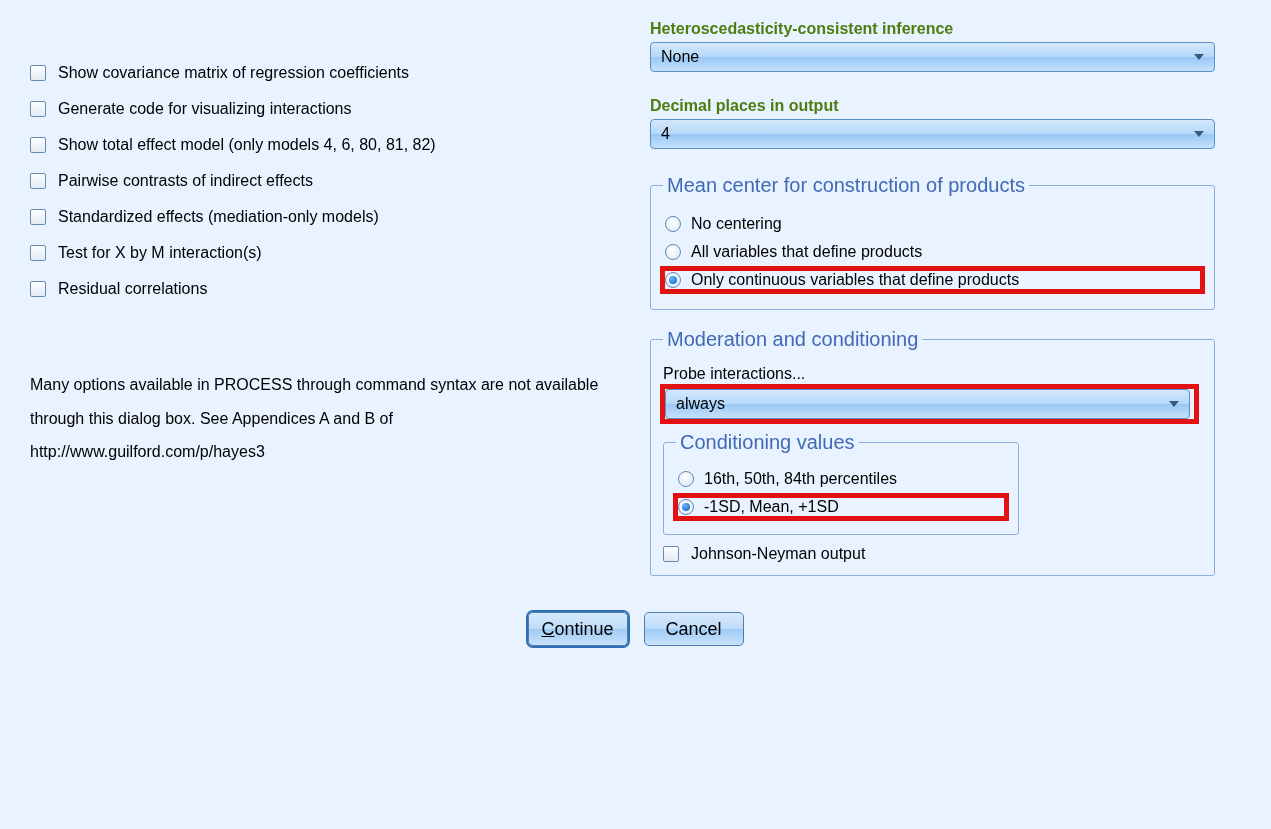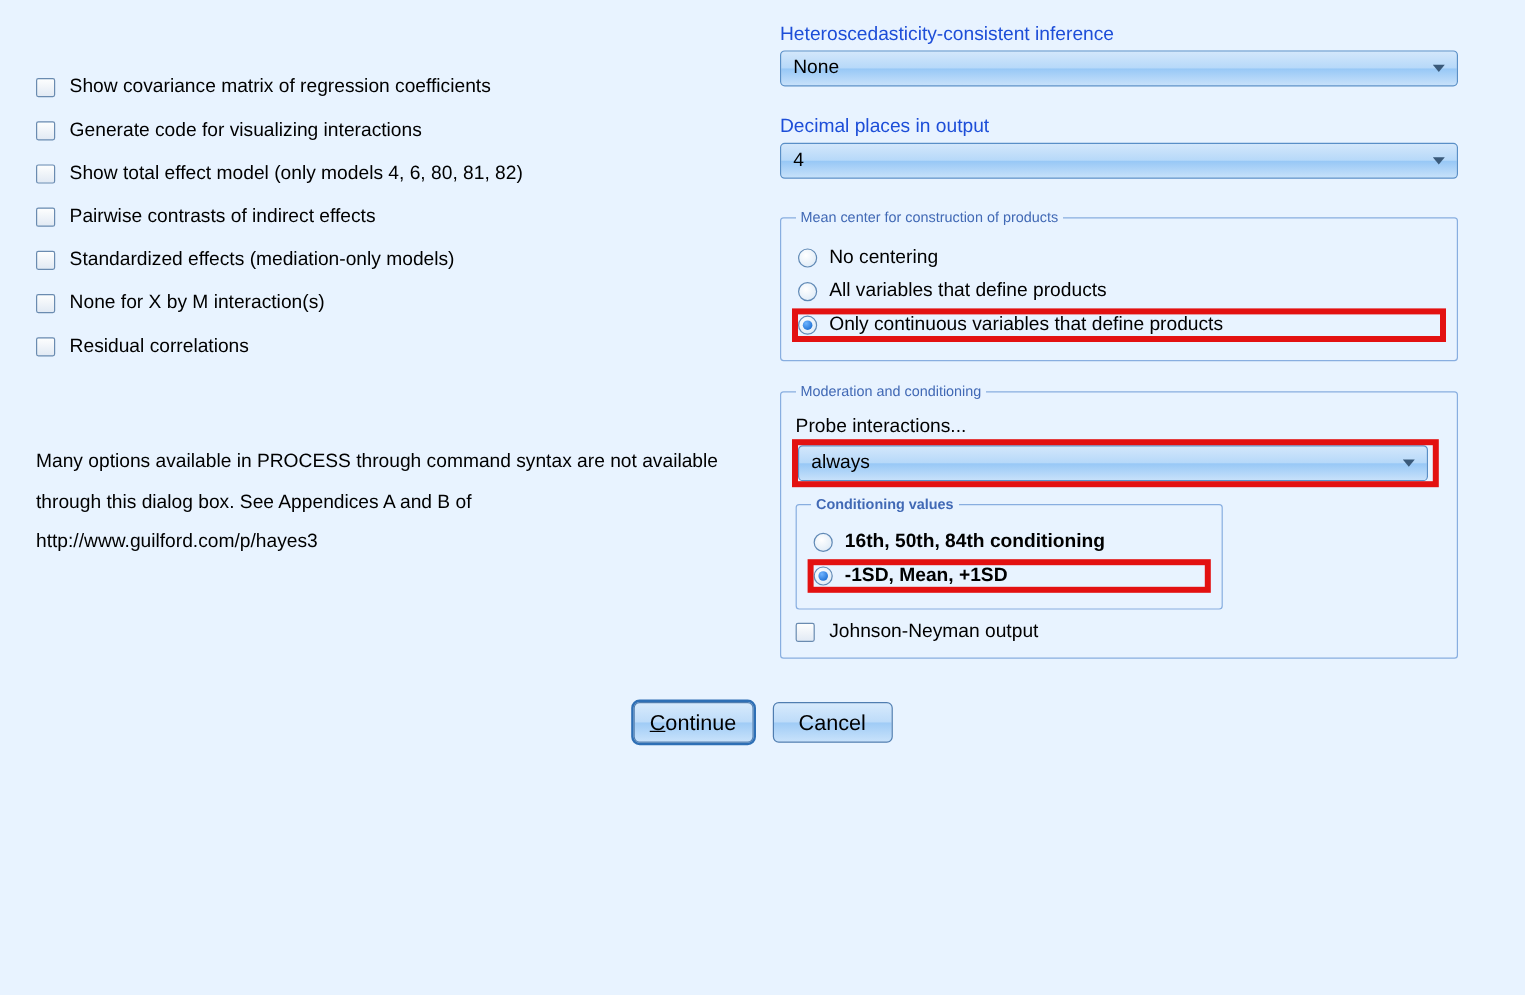--- a/index.html
+++ b/index.html
@@ -36,22 +36,23 @@
     background: linear-gradient(to bottom, #fdfefe, #e2eaf4);
     margin-right: 12px;
     border-radius: 2px;
     flex-shrink: 0;
   }
   .note {
     margin-top: 70px;
     line-height: 2.1;
   }
   .field-label {
-    color: #1d4ed8;
+    color: #4d7c0f;
     margin-bottom: 4px;
+    font-weight: bold;
   }
   .dropdown {
     width: 565px;
     height: 30px;
     background: linear-gradient(to bottom, #d3e7fb 0%, #b7d9f9 48%, #98c8f6 52%, #c7e1fa 100%);
     border: 1px solid #598fc7;
     border-radius: 4px;
     display: flex;
     align-items: center;
     justify-content: space-between;
@@ -69,21 +70,21 @@
   fieldset.group {
     border: 1px solid #88aee0;
     border-radius: 3px;
     margin: 0 0 18px 0;
     padding: 10px 12px 12px 12px;
     width: 565px;
   }
   fieldset.group legend {
     color: #4169b5;
     padding: 0 4px;
-    font-size: 12px;
+    font-size: 20px;
   }
   .radio-row {
     display: flex;
     align-items: center;
     margin: 6px 0;
     padding: 2px 2px;
   }
   .radio {
     width: 16px; height: 16px;
     border-radius: 50%;
@@ -104,21 +105,20 @@
   .highlight-red {
     outline: 5px solid #e31111;
     outline-offset: -2px;
   }
   .inner-group {
     border: 1px solid #88aee0;
     border-radius: 3px;
     margin: 10px 0 10px 0;
     padding: 8px 12px 10px 12px;
     width: 350px;
-    font-weight: bold;
   }
   .inner-group legend {
     color: #4169b5;
     padding: 0 4px;
     font-size: 16px;
   }
   .btn-row {
     display: flex;
     justify-content: center;
     gap: 16px;
@@ -188,21 +188,21 @@
     <div class="check-row">
       <span class="cb"></span>
       <span>Pairwise contrasts of indirect effects</span>
     </div>
     <div class="check-row">
       <span class="cb"></span>
       <span>Standardized effects (mediation-only models)</span>
     </div>
     <div class="check-row">
       <span class="cb"></span>
-      <span>None for X by M interaction(s)</span>
+      <span>Test for X by M interaction(s)</span>
     </div>
     <div class="check-row">
       <span class="cb"></span>
       <span>Residual correlations</span>
     </div>
 
     <div class="note">Many options available in PROCESS through command syntax are not available through this dialog box.  See Appendices A and B of http://www.guilford.com/p/hayes3</div>
   </div>
 
   <div class="right-col">
@@ -243,21 +243,21 @@
         <div class="probe-dropdown">
           <span>always</span>
           <span class="dropdown-arrow"></span>
         </div>
       </div>
 
       <fieldset class="inner-group">
         <legend>Conditioning values</legend>
         <div class="radio-row">
           <span class="radio"></span>
-          <span>16th, 50th, 84th conditioning</span>
+          <span>16th, 50th, 84th percentiles</span>
         </div>
         <div class="radio-row highlight-red cond-row-hl">
           <span class="radio selected"></span>
           <span>-1SD, Mean, +1SD</span>
         </div>
       </fieldset>
 
       <div class="check-row" style="margin:6px 0 0 0;">
         <span class="cb"></span>
         <span>Johnson-Neyman output</span>

